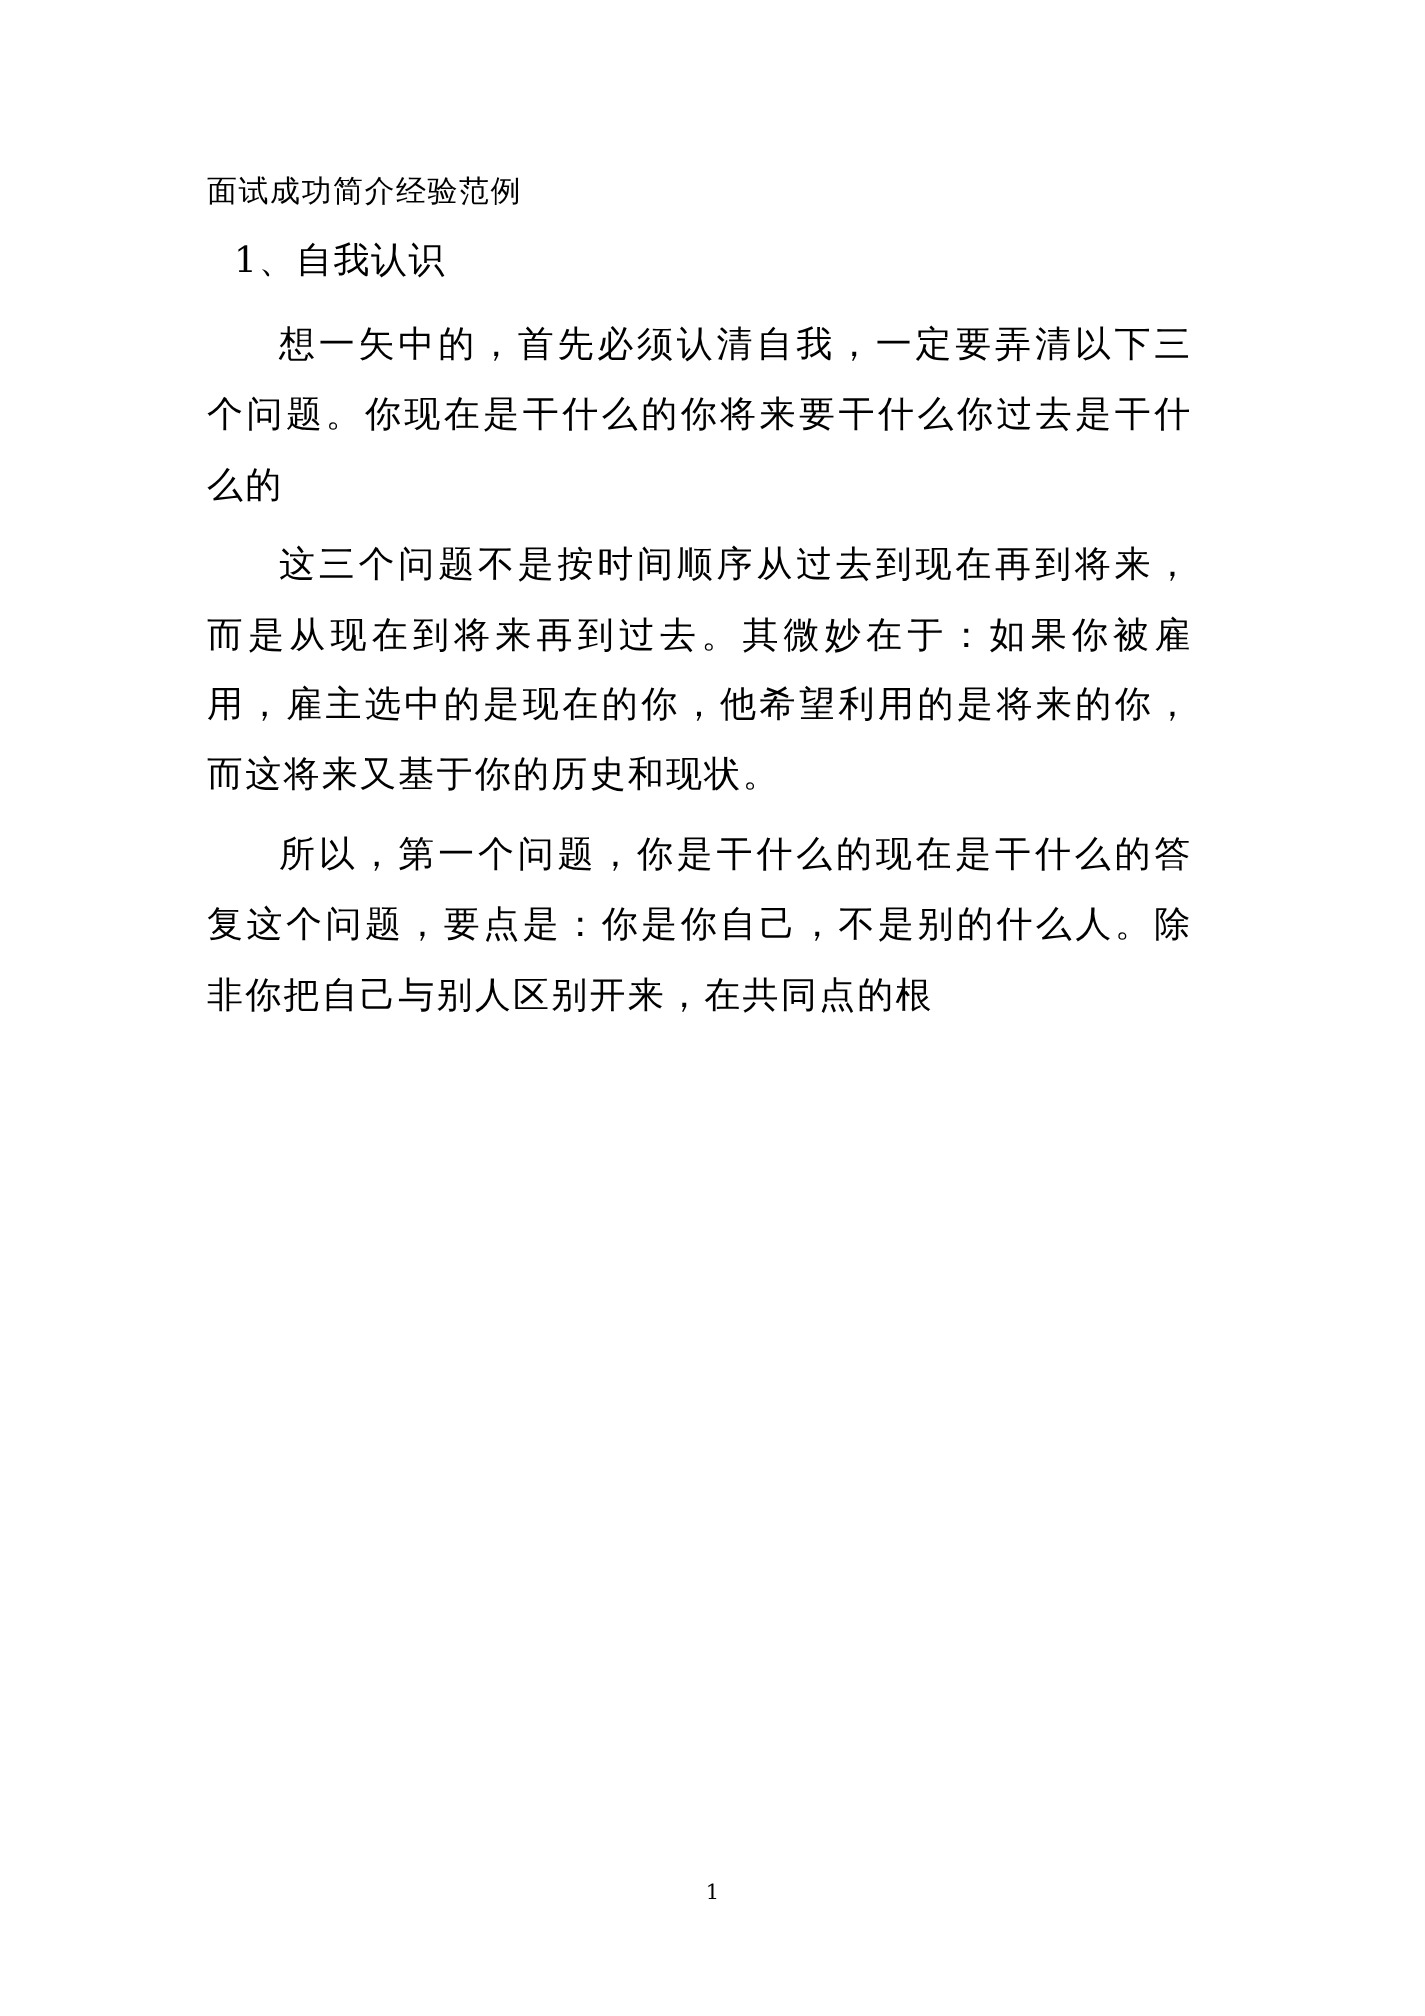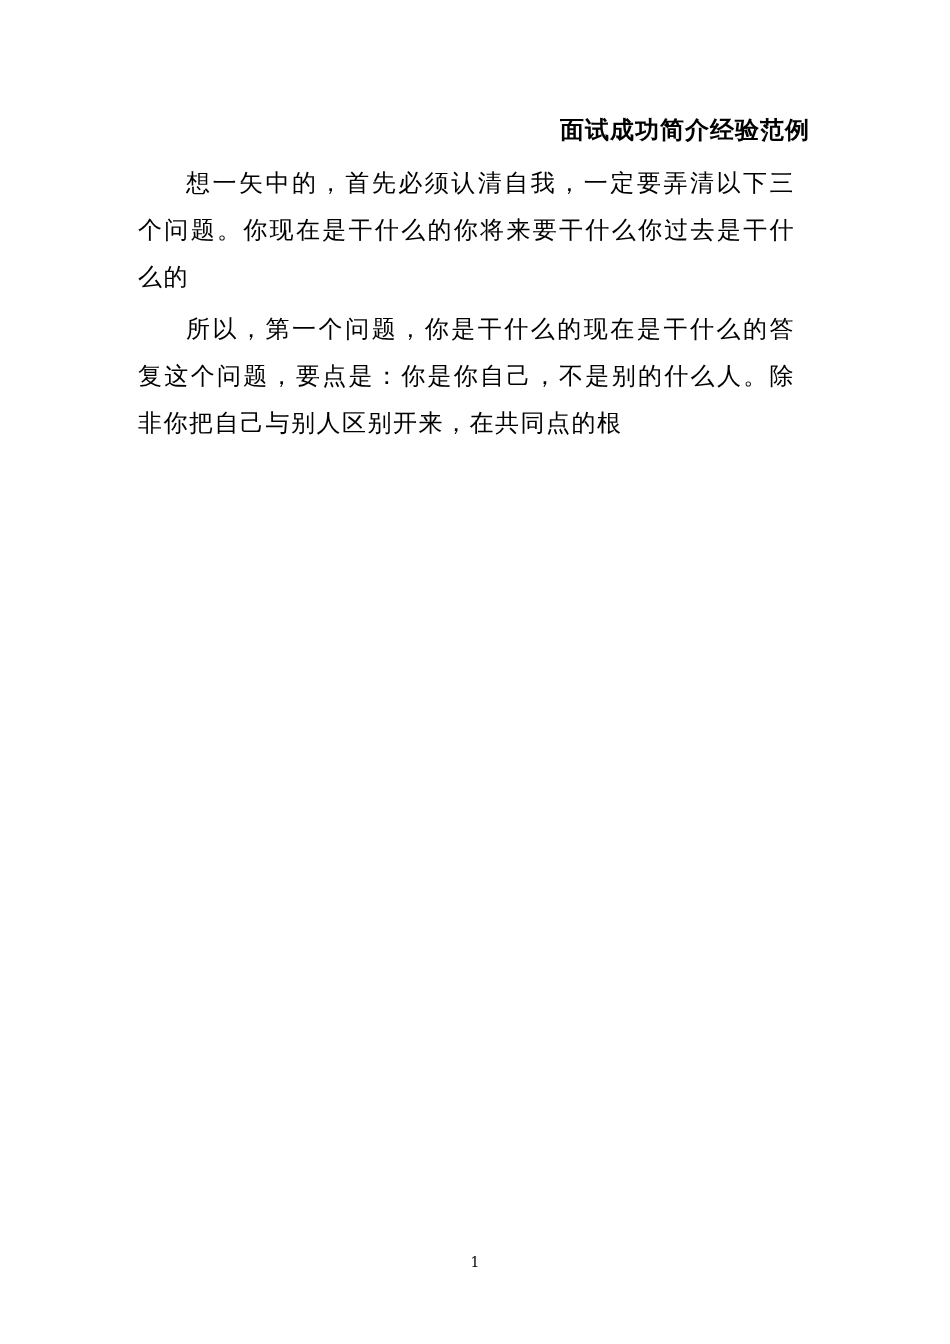--- a/index.html
+++ b/index.html
@@ -19,23 +19,23 @@
     position: absolute;
     top: 0;
     left: 0;
     width: 950px;
     height: 1344px;
     box-sizing: border-box;
     padding: 112px 140px 60px 138px;
   }
   .doc-title {
     font-family: "DejaVu Sans", "Liberation Sans", sans-serif;
-    font-weight: bold;
-    font-size: 24px;
-    text-align: right;
+    font-weight: normal;
+    font-size: 20px;
+    text-align: left;
     letter-spacing: 1px;
     margin: 0 0 12px 0;
     line-height: 1.5;
   }
   .heading-line {
     font-size: 24px;
     line-height: 1.6;
     margin: 12px 0 14px 18px;
     letter-spacing: 1px;
   }
@@ -60,21 +60,23 @@
     color: #000000;
   }
 </style>
 </head>
 <body>
 
 <div class="page">
 
   <h1 class="doc-title">面试成功简介经验范例</h1>
 
+  <div class="heading-line">1、自我认识</div>
 
   <p class="para">想一矢中的，首先必须认清自我，一定要弄清以下三个问题。你现在是干什么的你将来要干什么你过去是干什么的</p>
 
+  <p class="para">这三个问题不是按时间顺序从过去到现在再到将来，而是从现在到将来再到过去。其微妙在于：如果你被雇用，雇主选中的是现在的你，他希望利用的是将来的你，而这将来又基于你的历史和现状。</p>
 
   <p class="para">所以，第一个问题，你是干什么的现在是干什么的答复这个问题，要点是：你是你自己，不是别的什么人。除非你把自己与别人区别开来，在共同点的根</p>
 
 </div>
 
 <div class="page-number">1</div>
 
 </body></html>

